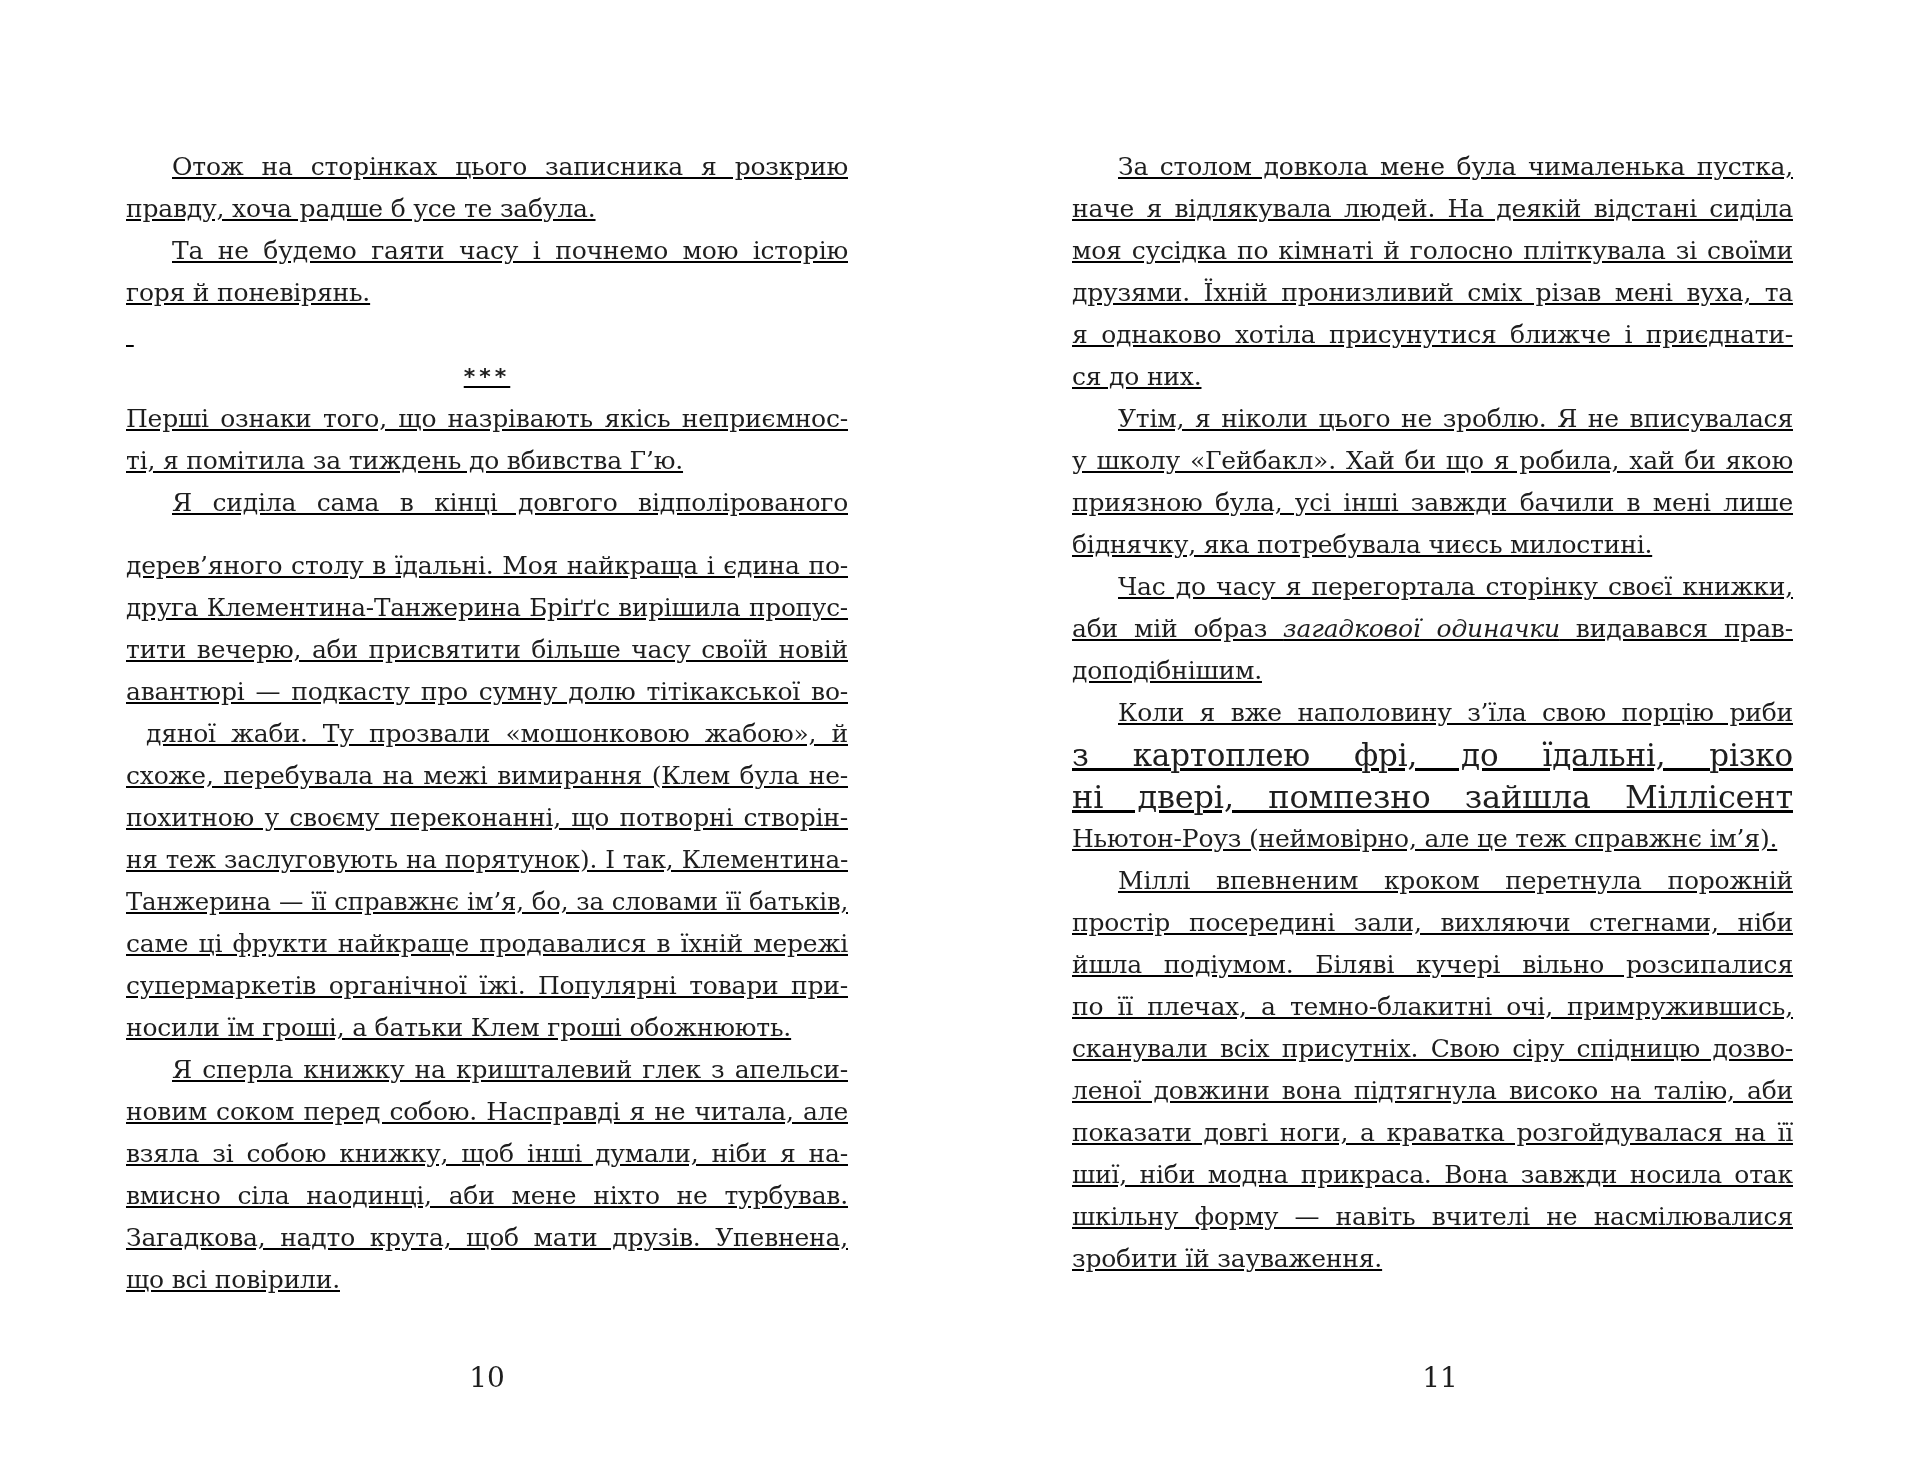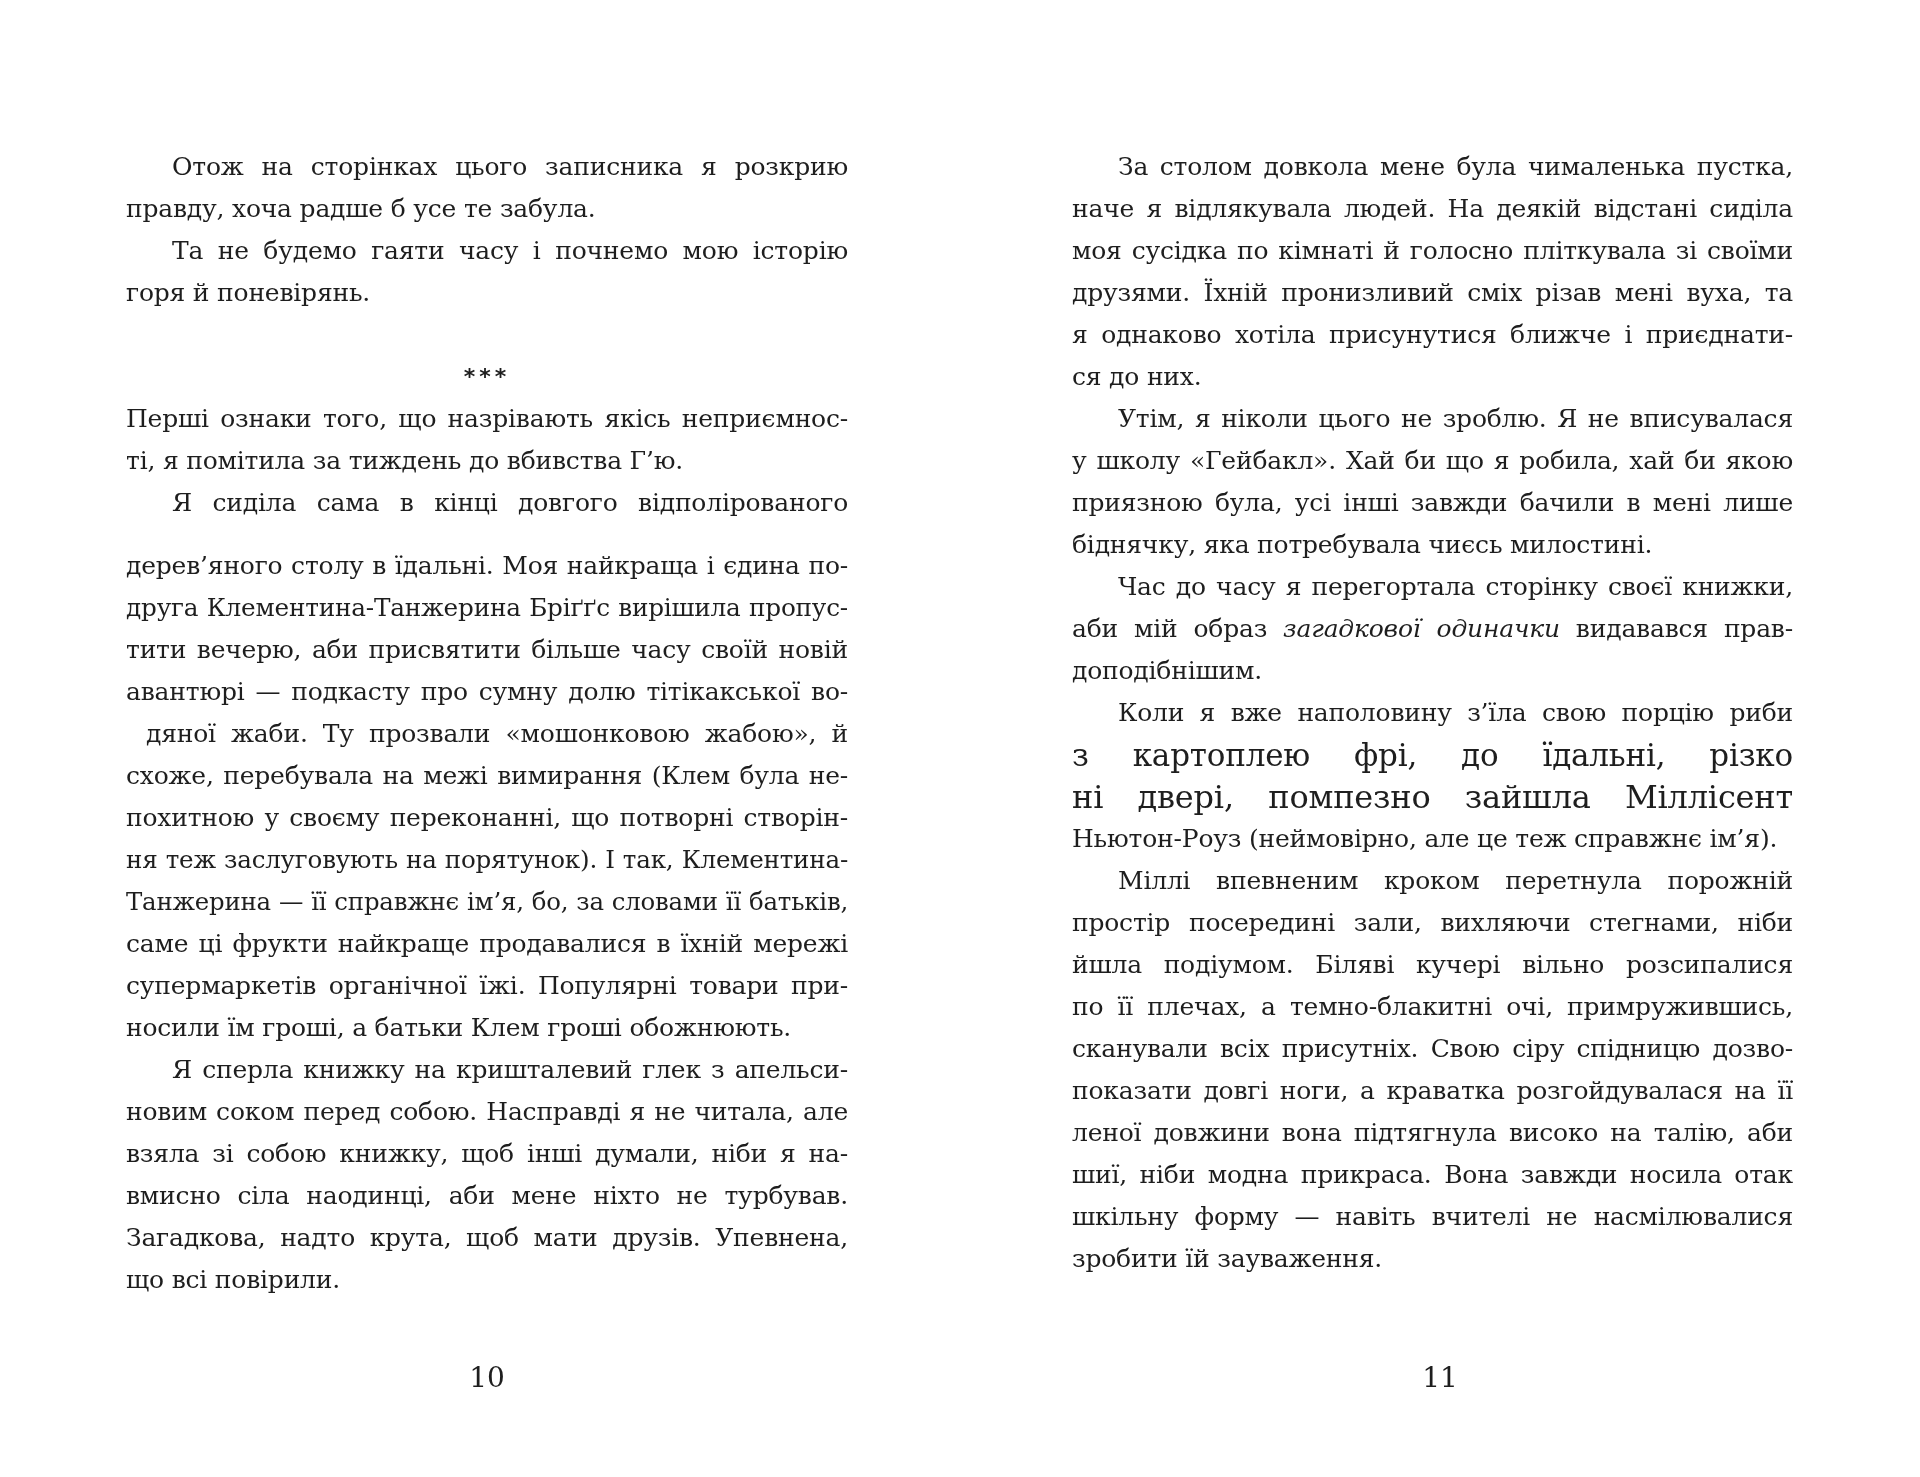--- a/index.html
+++ b/index.html
@@ -1,21 +1,21 @@
 <!DOCTYPE html>
 <html><head>
 <meta charset="utf-8">
 <style>
   html, body { margin: 0; padding: 0; background: #ffffff; }
   body { width: 1920px; height: 1477px; position: relative; overflow: hidden; }
   .spread { position: absolute; left: 0; top: 0; width: 1920px; height: 1477px; background: #ffffff; }
   .page { position: absolute; top: 0; height: 1477px; }
   .page.left { left: 0; width: 960px; }
   .page.right { left: 960px; width: 960px; }
-  .column { position: absolute; top: 146px; width: 722px; }
+  .column { position: absolute; top: 146px; width: 722px; text-decoration: underline; }
   .page.left .column { left: 126px; }
   .page.right .column { left: 112px; width: 721px; }
   .line {
     display: block;
     height: 42px;
     line-height: 42px;
     font-family: "DejaVu Serif", serif;
     font-size: 25px;
     color: #1e1e1e;
     white-space: nowrap;
@@ -88,21 +88,21 @@
         <div class="line ">доподібнішим.</div>
         <div class="line indent just" style="white-space: normal;">Коли я вже наполовину з’їла свою порцію риби</div>
         <div class="line just" style="white-space: normal; font-size: 31px;">з картоплею фрі, до їдальні, різко розчахнувши дерев’я-</div>
         <div class="line just" style="white-space: normal; font-size: 32px;">ні двері, помпезно зайшла Міллісент Корделія Калтроп-</div>
         <div class="line ">Ньютон-Роуз (неймовірно, але це теж справжнє ім’я).</div>
         <div class="line indent just" style="white-space: normal;">Міллі впевненим кроком перетнула порожній</div>
         <div class="line just" style="white-space: normal;">простір посередині зали, вихляючи стегнами, ніби</div>
         <div class="line just" style="white-space: normal;">йшла подіумом. Біляві кучері вільно розсипалися</div>
         <div class="line just" style="white-space: normal;">по її плечах, а темно-блакитні очі, примружившись,</div>
         <div class="line just" style="white-space: normal;">сканували всіх присутніх. Свою сіру спідницю дозво-</div>
+        <div class="line just" style="white-space: normal;">леної довжини вона підтягнула високо на талію, аби</div>
         <div class="line just" style="white-space: normal;">показати довгі ноги, а краватка розгойдувалася на її</div>
-        <div class="line just" style="white-space: normal;">леної довжини вона підтягнула високо на талію, аби</div>
         <div class="line just" style="white-space: normal;">шиї, ніби модна прикраса. Вона завжди носила отак</div>
         <div class="line just" style="white-space: normal;">шкільну форму — навіть вчителі не насмілювалися</div>
         <div class="line ">зробити їй зауваження.</div>
       </div>
     <div class="folio">11</div>
   </div>
 </div>
 
 </body></html>

